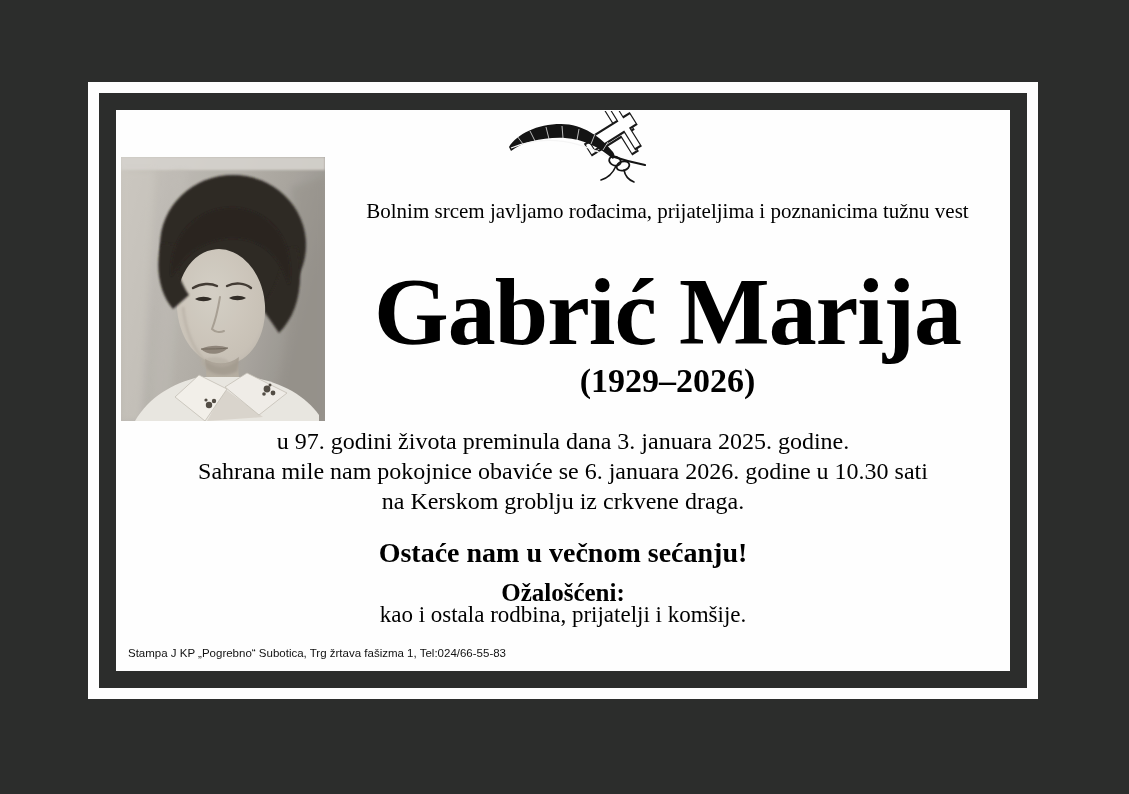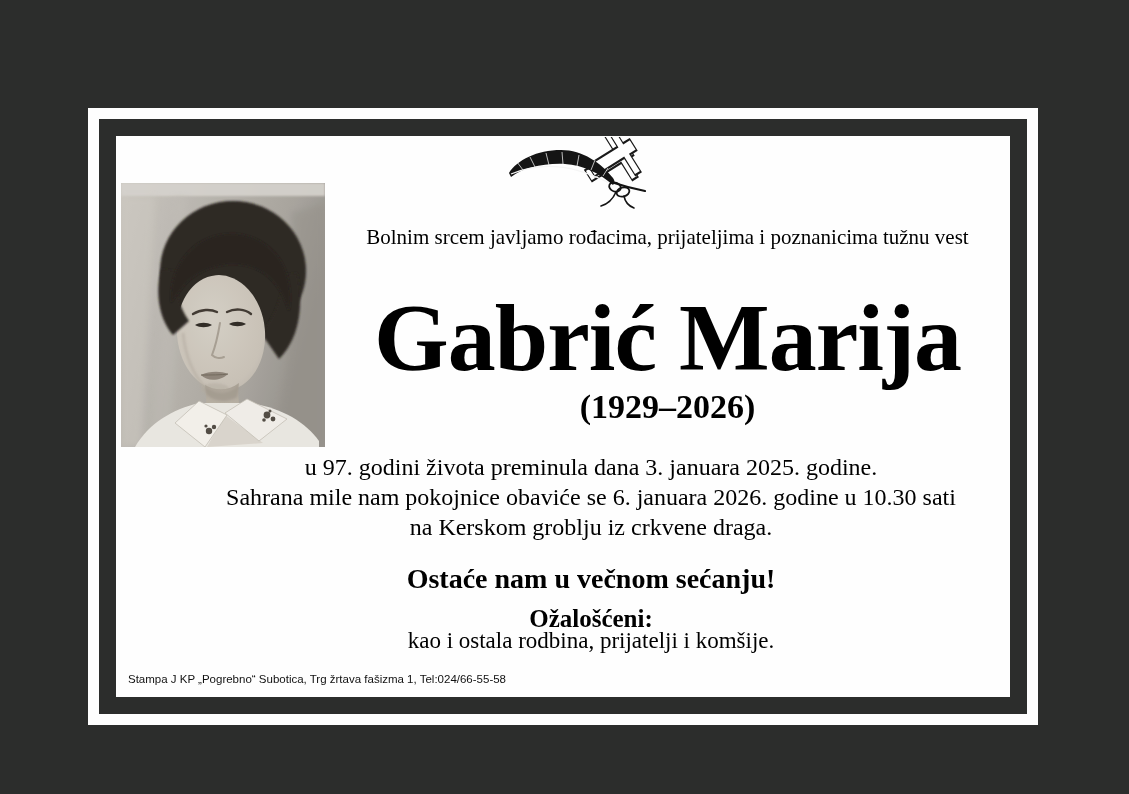--- a/index.html
+++ b/index.html
@@ -8,21 +8,21 @@
     position: relative;
     width: 1129px;
     height: 794px;
     background: #2c2d2c;
     overflow: hidden;
     font-family: "Liberation Serif", serif;
   }
   
   .frame-outer {
     position: absolute;
-    left: 88px; top: 108px;
+    left: 88px; top: 82px;
     width: 950px; height: 617px;
     background: #fefefe;
     padding: 11px;
     box-sizing: border-box;
   }
   .frame-dark {
     width: 100%; height: 100%;
     background: #2c2d2c;
     padding: 17px;
     box-sizing: border-box;
@@ -40,21 +40,21 @@
     overflow: hidden;
   }
   .photo svg { display: block; }
   .emblem {
     position: absolute;
     left: 387px; top: 1px;
     width: 150px; height: 82px;
   }
   .txt { position: absolute; text-align: center; white-space: nowrap; }
   .col-right { left: 209px; width: 685px; }
-  .col-full  { left: 0; width: 894px; padding-left: 28px; }
+  .col-full  { left: 0; width: 894px; }
   .intro {
     top: 88px;
     font-size: 21px;
     line-height: 27px;
   }
   .name {
     top: 149px;
     font-size: 96px;
     font-weight: bold;
     line-height: 1.1;
@@ -225,18 +225,18 @@
           <div>na Kerskom groblju iz crkvene draga.</div>
         </div>
 
         <div class="txt col-full closing">Ostaće nam u večnom sećanju!</div>
 
         <div class="txt col-full mourners-label">Ožalošćeni:</div>
         <div class="txt col-full mourners">
           <div>kao i ostala rodbina, prijatelji i komšije.</div>
         </div>
 
-        <div class="footer">Stampa J KP „Pogrebno“ Subotica, Trg žrtava fašizma 1, Tel:024/66-55-58</div>
+        <div class="footer">Stampa J KP „Pogrebno“ Subotica, Trg žrtava fašizma 1, Tel:024/66-55-83</div>
 
       </div>
     </div>
   </div>
 </div>
 
 </body></html>

